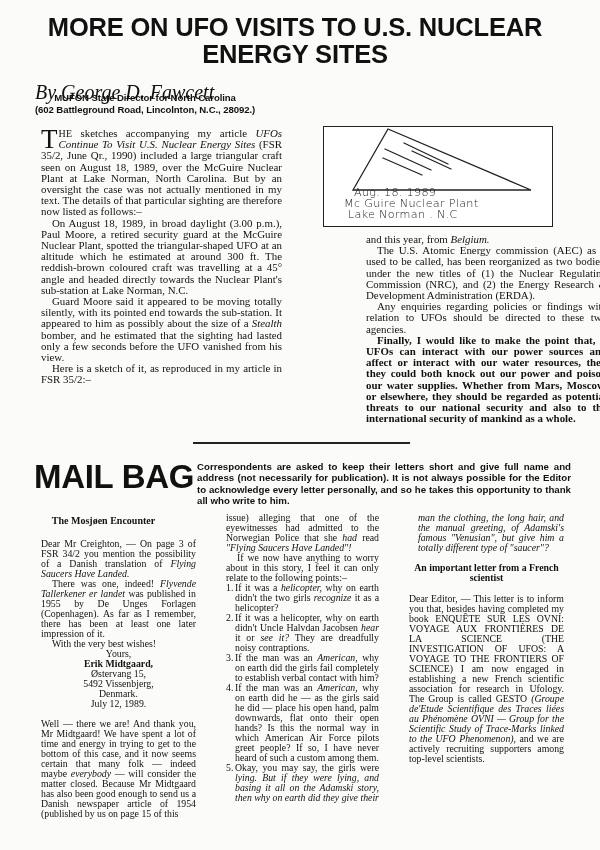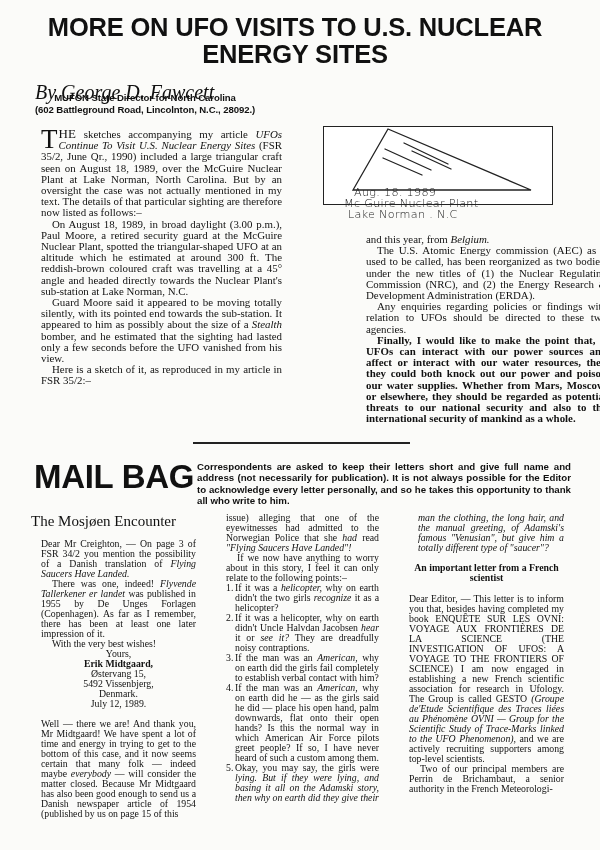--- a/index.html
+++ b/index.html
@@ -26,24 +26,24 @@
     position: absolute; font-size: 10.9px; line-height: 11.2px;
     text-align: justify; hyphens: manual;
   }
   .col p { margin: 0; text-indent: 11px; }
   .col p.noind { text-indent: 0; }
   .col1 { left: 41px; top: 128px; width: 241px; }
   .col2 { left: 322px; top: 234px; width: 241px; margin-left: 44px; }
   .dropcap {
     float: left; font-size: 27px; line-height: 20px; margin: 1px 1px 0 0;
   }
-  .smallcap { font-size: 13px; letter-spacing: 0.2px; }
+  .smallcap { font-size: 10px; letter-spacing: 0.2px; }
   .bold { font-weight: bold; }
   .sketch {
-    position: absolute; left: 323px; top: 126px; width: 230px; height: 79px;
+    position: absolute; left: 323px; top: 126px; width: 230px; height: 101px;
     border: 1.5px solid #222; box-sizing: border-box; background: #fff;
   }
   .sketch svg { position: absolute; left: 0; top: 0; }
   .sketch-caption {
     position: absolute; left: 30px; top: 60px; width: 200px;
     font-family: "DejaVu Sans", sans-serif; font-size: 11.2px; line-height: 11px;
     font-weight: 300; letter-spacing: 0.3px; color: #222;
   }
   .sketch-caption div:nth-child(2) { margin-left: -10px; }
   .sketch-caption div:nth-child(3) { margin-left: -6px; }
@@ -59,21 +59,21 @@
     position: absolute; left: 197px; top: 461px; width: 374px;
     font-family: "Liberation Sans", sans-serif; font-weight: bold;
     font-size: 9.7px; line-height: 11.3px; text-align: justify;
   }
   .mcol { position: absolute; font-size: 9.8px; line-height: 10px; text-align: justify; }
   .mcol p { margin: 0; }
   .mcol .ind { text-indent: 11px; }
   .m1 { left: 41px; top: 516px; width: 155px; }
   .m2 { left: 226px; top: 513px; width: 153px; }
   .m3 { left: 409px; top: 513px; width: 155px; }
-  .letter-heading { font-weight: normal; text-align: center; margin: 0 0 12px 0 !important; font-size: 15px; }
+  .letter-heading { font-weight: bold; text-align: center; margin: 0 0 12px 0 !important; font-size: 10px; }
   .m1 .letter-heading { margin-left: -30px !important; margin-bottom: 13px !important; }
   .gap { height: 10px; }
   .list { margin: 0; padding: 0; list-style: none; }
   .list li { position: relative; padding-left: 9px; }
   .list li .num { position: absolute; left: 0; }
   .m3 .quote-it { font-style: italic; padding-left: 9px; }
   .m3 .heading2 { font-weight: bold; text-align: center; margin: 10px 0 11px 0; }
   .signoff { text-align: center; }
 </style>
 </head>
@@ -148,14 +148,13 @@
     <li><span class="num">3.</span><span>If the man was an </span><i>American,</i><span> why on earth did the girls fail completely to establish verbal contact with him?</span></li>
     <li><span class="num">4.</span><span>If the man was an </span><i>American,</i><span> why on earth did he — as the girls said he did — place his open hand, palm downwards, flat onto their open hands? Is this the normal way in which American Air Force pilots greet people? If so, I have never heard of such a custom among them.</span></li>
     <li><span class="num">5.</span><span>Okay, you may say, the girls were </span><i>lying. But if they were lying, and basing it all on the Adamski story, then why on earth did they give their</i></li>
   </ul>
 </div>
 
 <div class="mcol m3">
   <p class="quote-it">man the clothing, the long hair, and the manual greeting, of Adamski's famous "Venusian", but give him a totally different type of "saucer"?</p>
   <p class="heading2">An important letter from a French scientist</p>
   <p><span>Dear Editor, — This letter is to inform you that, besides having completed my book ENQUÊTE SUR LES OVNI: VOYAGE AUX FRONTIÈRES DE LA SCIENCE (THE INVESTIGATION OF UFOS: A VOYAGE TO THE FRONTIERS OF SCIENCE) I am now engaged in establishing a new French scientific association for research in Ufology. The Group is called GESTO </span><i>(Groupe de'Etude Scientifique des Traces liées au Phénomène OVNI — Group for the Scientific Study of Trace-Marks linked to the UFO Phenomenon),</i><span> and we are actively recruiting supporters among top-level scientists.</span></p>
-  <p class="ind">Two of our principal members are Perrin de Brichambaut, a senior authority in the French Meteorologi-</p>
 </div>
 
 </body></html>

